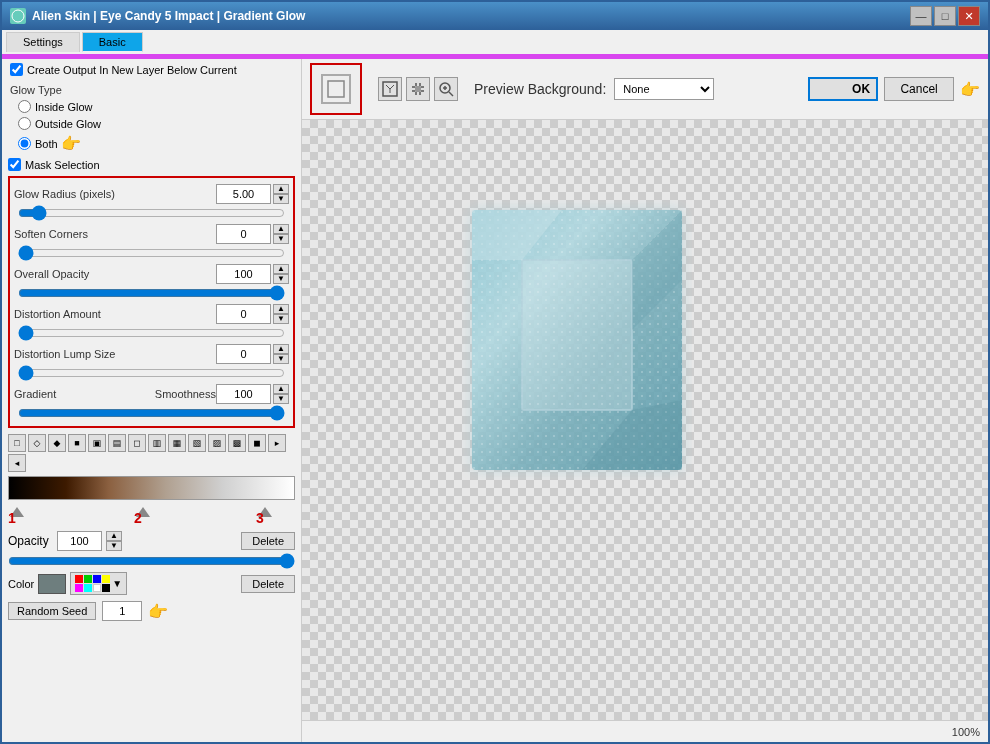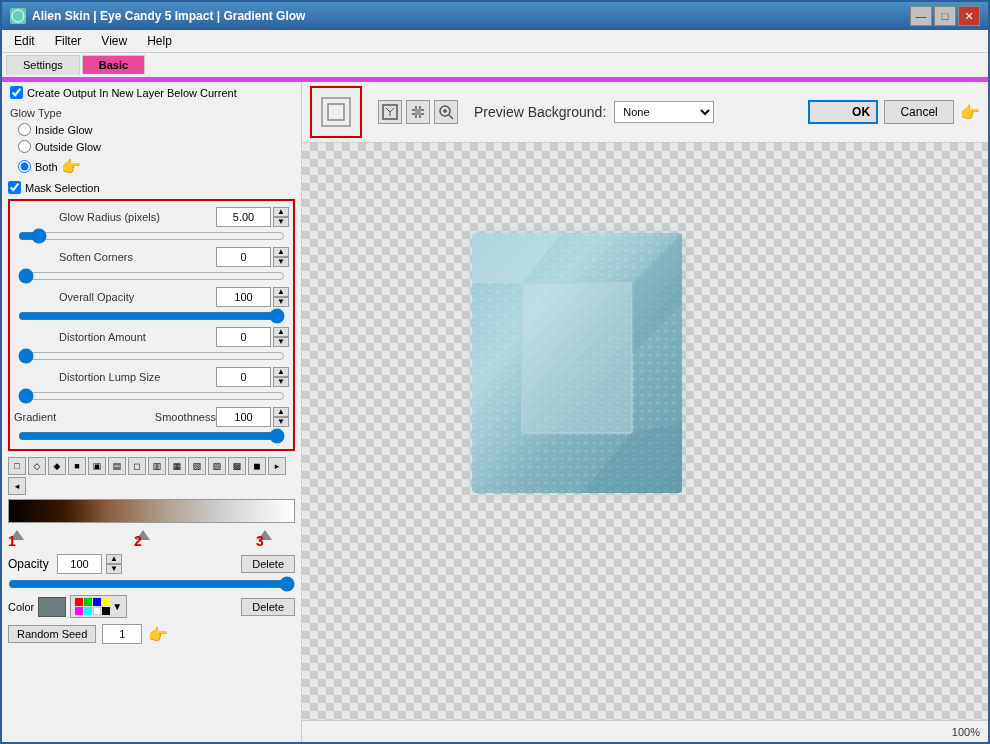--- a/index.html
+++ b/index.html
@@ -89,23 +89,23 @@
     .tab {
       padding: 3px 16px;
       border: 1px solid #ccc;
       border-bottom: none;
       background: #e0e0e0;
       cursor: pointer;
       font-size: 11px;
       margin-right: 2px;
     }
     .tab.active {
-      background: #ec4899;
+      background: #0ea5e9;
       border-bottom: 1px solid #f0f0f0;
-      font-weight: bold;
+      font-weight: normal;
     }
     .main-content {
       display: flex;
       flex: 1;
       overflow: hidden;
     }
     .left-panel {
       width: 300px;
       background: #f0f0f0;
       border-right: 1px solid #ccc;
@@ -143,21 +143,20 @@
       gap: 4px;
       padding: 2px 16px;
       font-size: 11px;
     }
     .radio-row input[type="radio"] { margin: 0; }
     .param-row {
       display: flex;
       align-items: center;
       justify-content: space-between;
       padding: 2px 0;
-      margin-left: 45px;
     }
     .param-label {
       font-size: 11px;
       color: #333;
       flex: 1;
     }
     .param-input-group {
       display: flex;
       align-items: flex-start;
       gap: 2px;
@@ -434,26 +433,20 @@
       </div>
       <span class="title-text">Alien Skin | Eye Candy 5 Impact | Gradient Glow</span>
     </div>
     <div class="title-buttons">
       <div class="title-btn">—</div>
       <div class="title-btn">□</div>
       <div class="title-btn close">✕</div>
     </div>
   </div>
 
-  <div class="menubar">
-    <div class="menu-item">Edit</div>
-    <div class="menu-item">Filter</div>
-    <div class="menu-item">View</div>
-    <div class="menu-item">Help</div>
-  </div>
 
   <div class="tabs-bar">
     <div class="tab">Settings</div>
     <div class="tab active">Basic</div>
   </div>
 
   <div class="main-content">
 
     <div class="left-panel">
 

